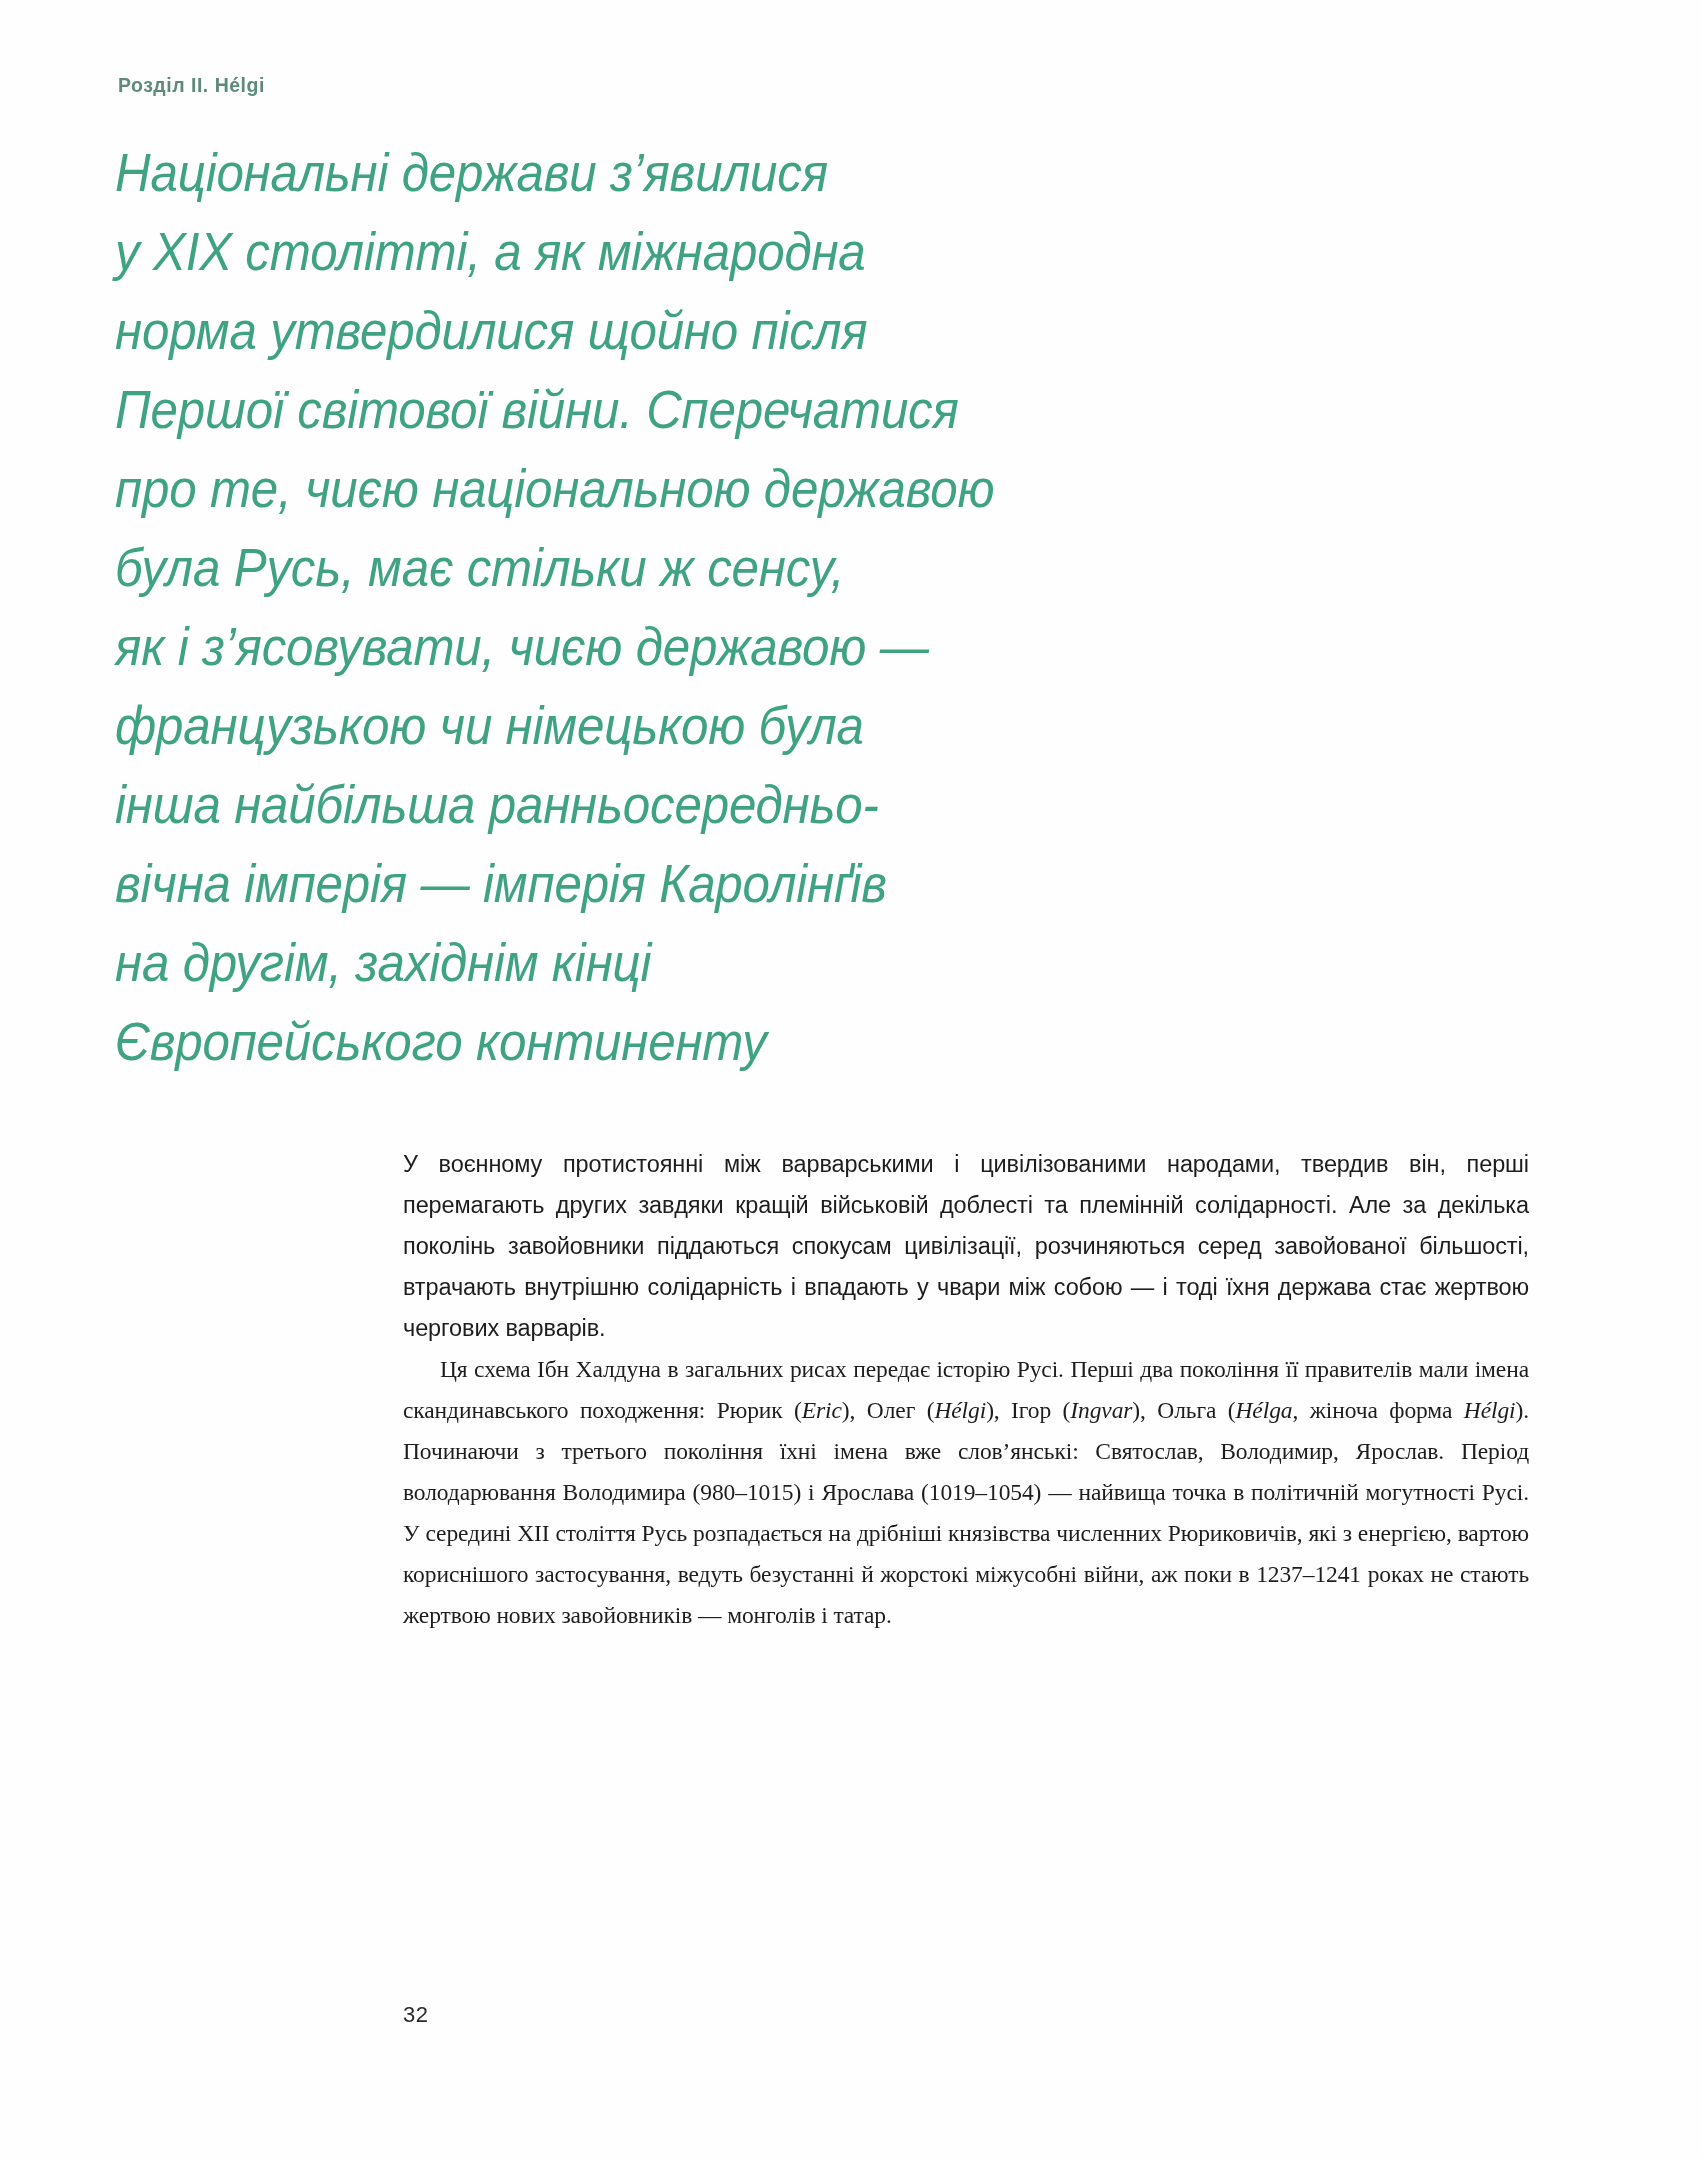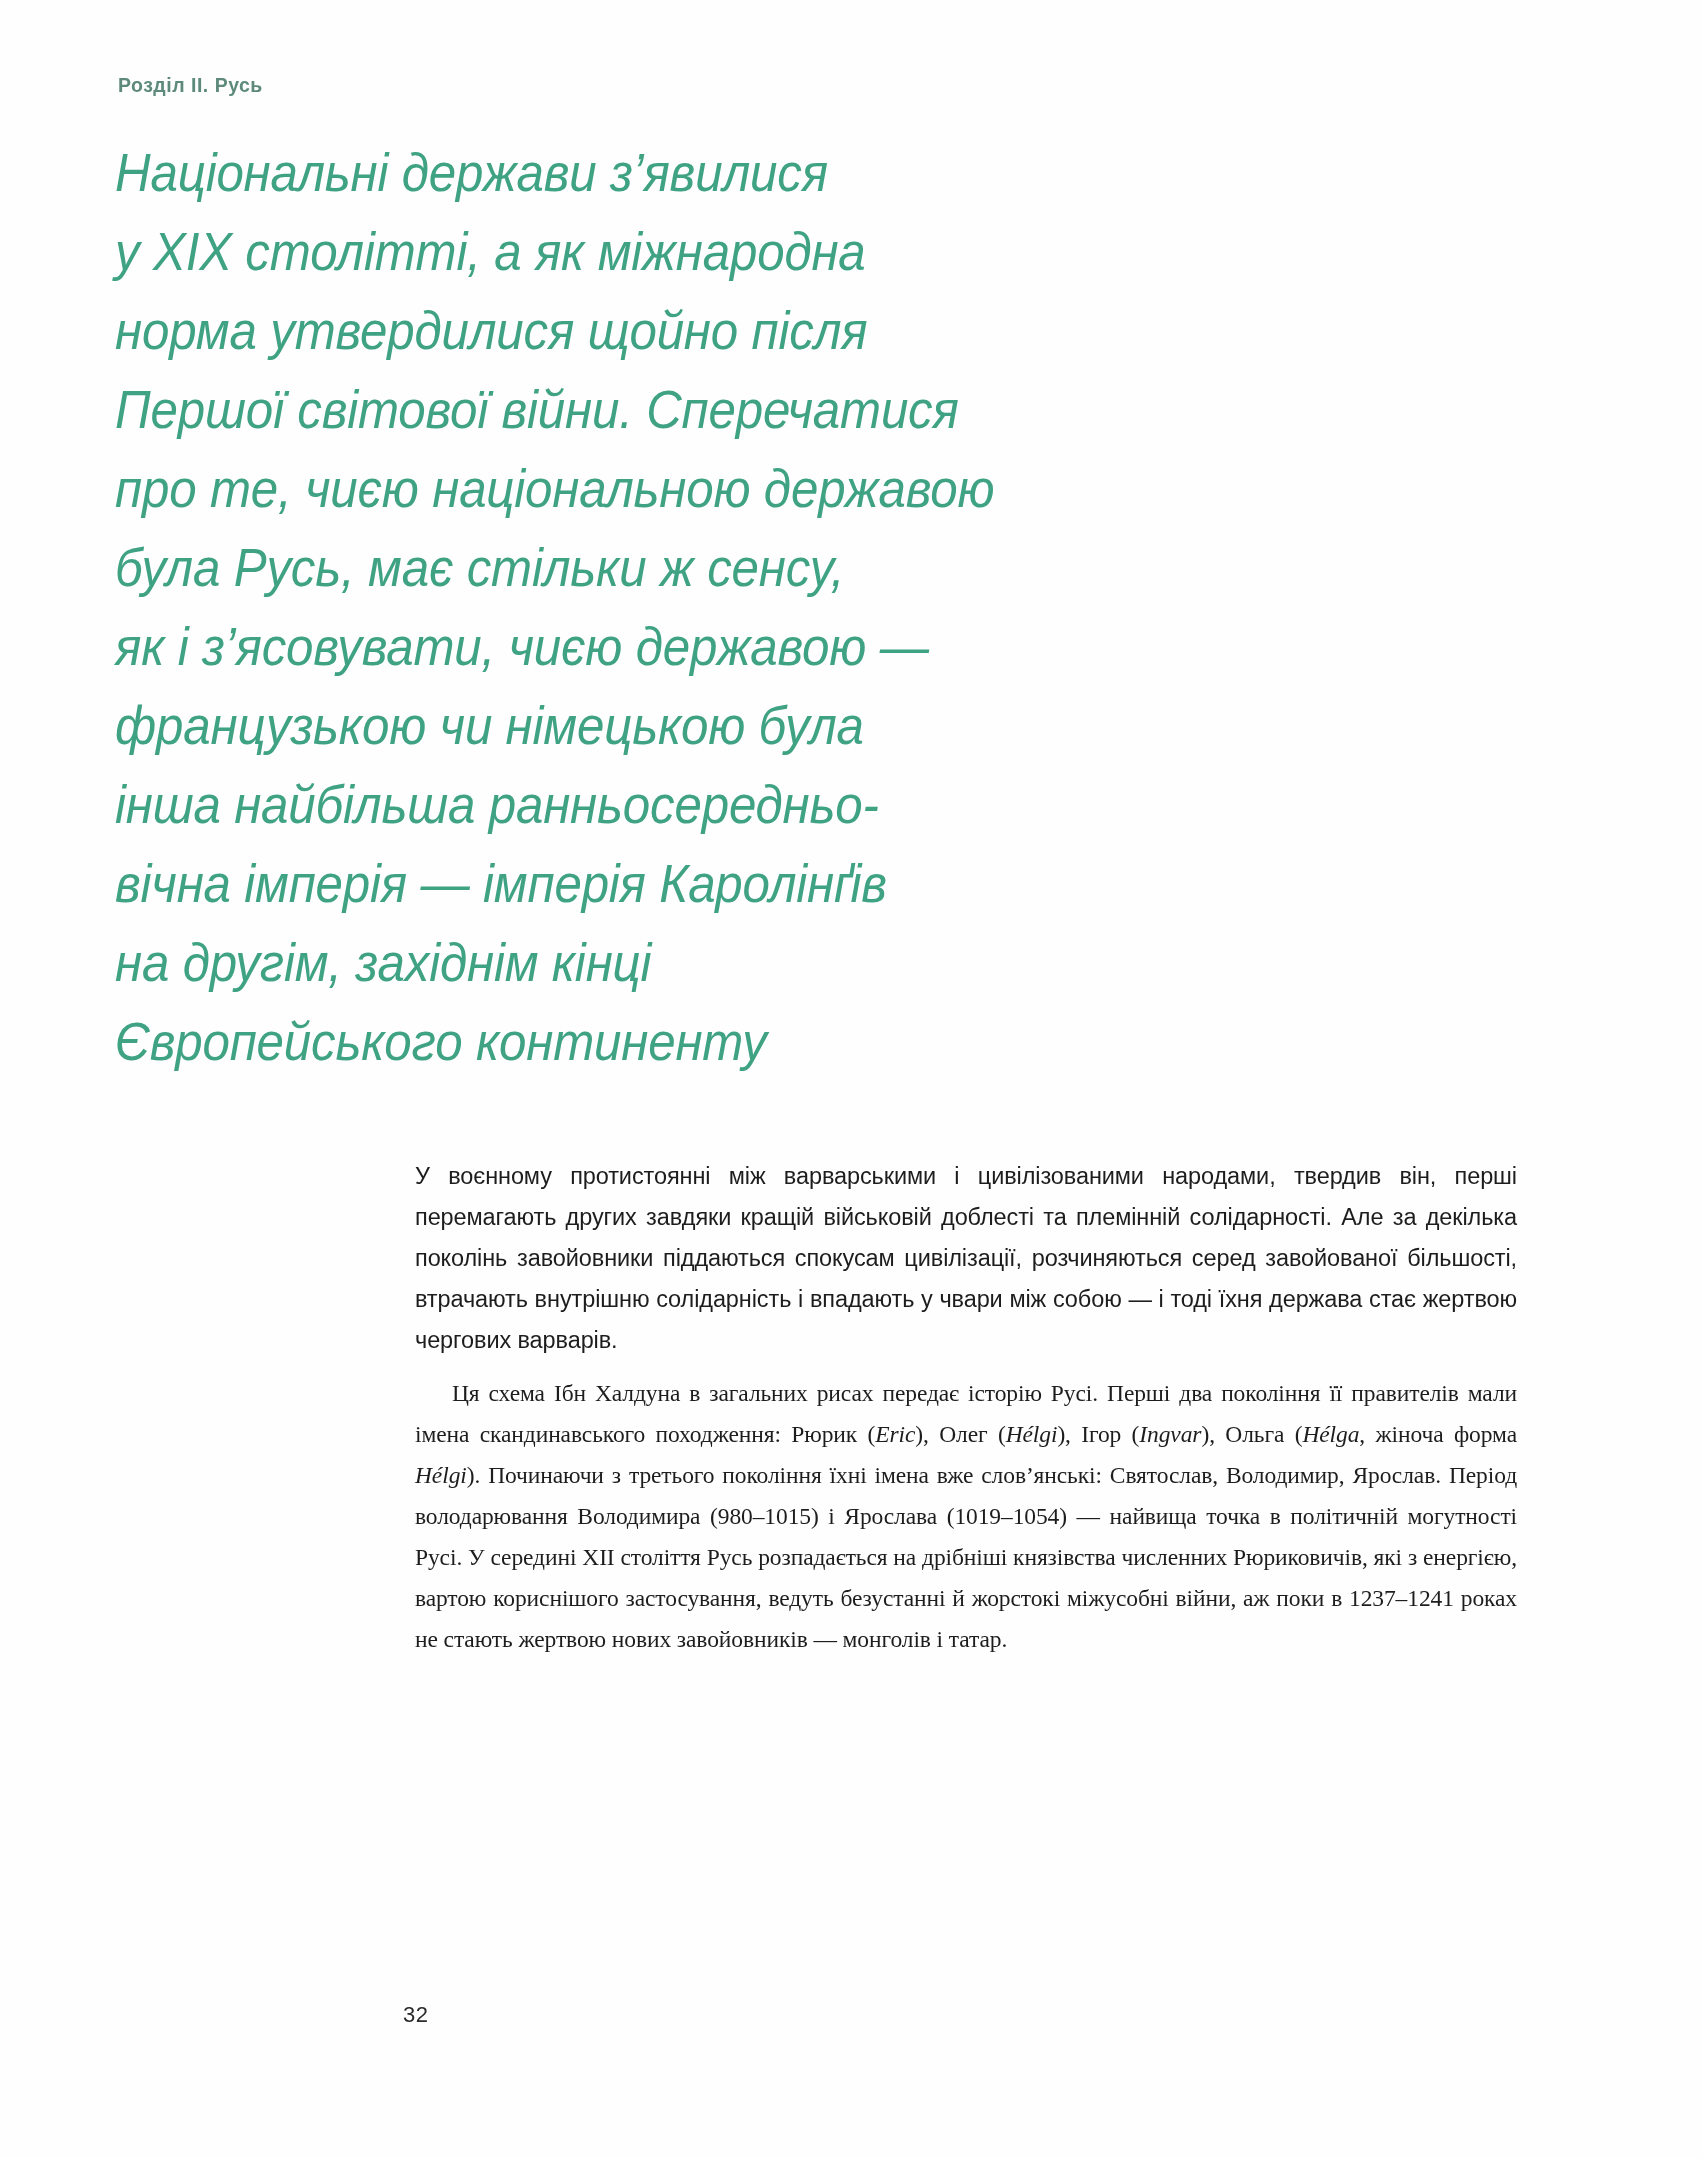--- a/index.html
+++ b/index.html
@@ -64,21 +64,21 @@
     width: 1126px;
     color: #1d1d1d;
     font-family: "Liberation Sans", sans-serif;
     font-size: 23.5px;
     line-height: 41px;
     text-align: justify;
     text-justify: inter-word;
     letter-spacing: -0.1px;
   }
   .body-col p {
-    margin: 12px;
+    margin: 0;
   }
   .body-col p + p {
     text-indent: 37px;
     font-family: Liberation Serif, serif;
   }
   .body-col i,
   .body-col em {
     font-style: italic;
   }
 
@@ -92,21 +92,21 @@
     font-weight: 400;
     color: #2a2a2a;
     letter-spacing: 0.4px;
   }
 </style>
 </head>
 <body>
 
 <div class="page">
 
-  <div class="running-head">Розділ II. Русь</div>
+  <div class="running-head">Розділ II. Hélgi</div>
 
   <div class="display-heading">
     <span class="hl">Національні держави з’явилися</span>
     <span class="hl">у XIX столітті, а як міжнародна</span>
     <span class="hl">норма утвердилися щойно після</span>
     <span class="hl">Першої світової війни. Сперечатися</span>
     <span class="hl">про те, чиєю національною державою</span>
     <span class="hl">була Русь, має стільки ж сенсу,</span>
     <span class="hl">як і з’ясовувати, чиєю державою —</span>
     <span class="hl">французькою чи німецькою була</span>

